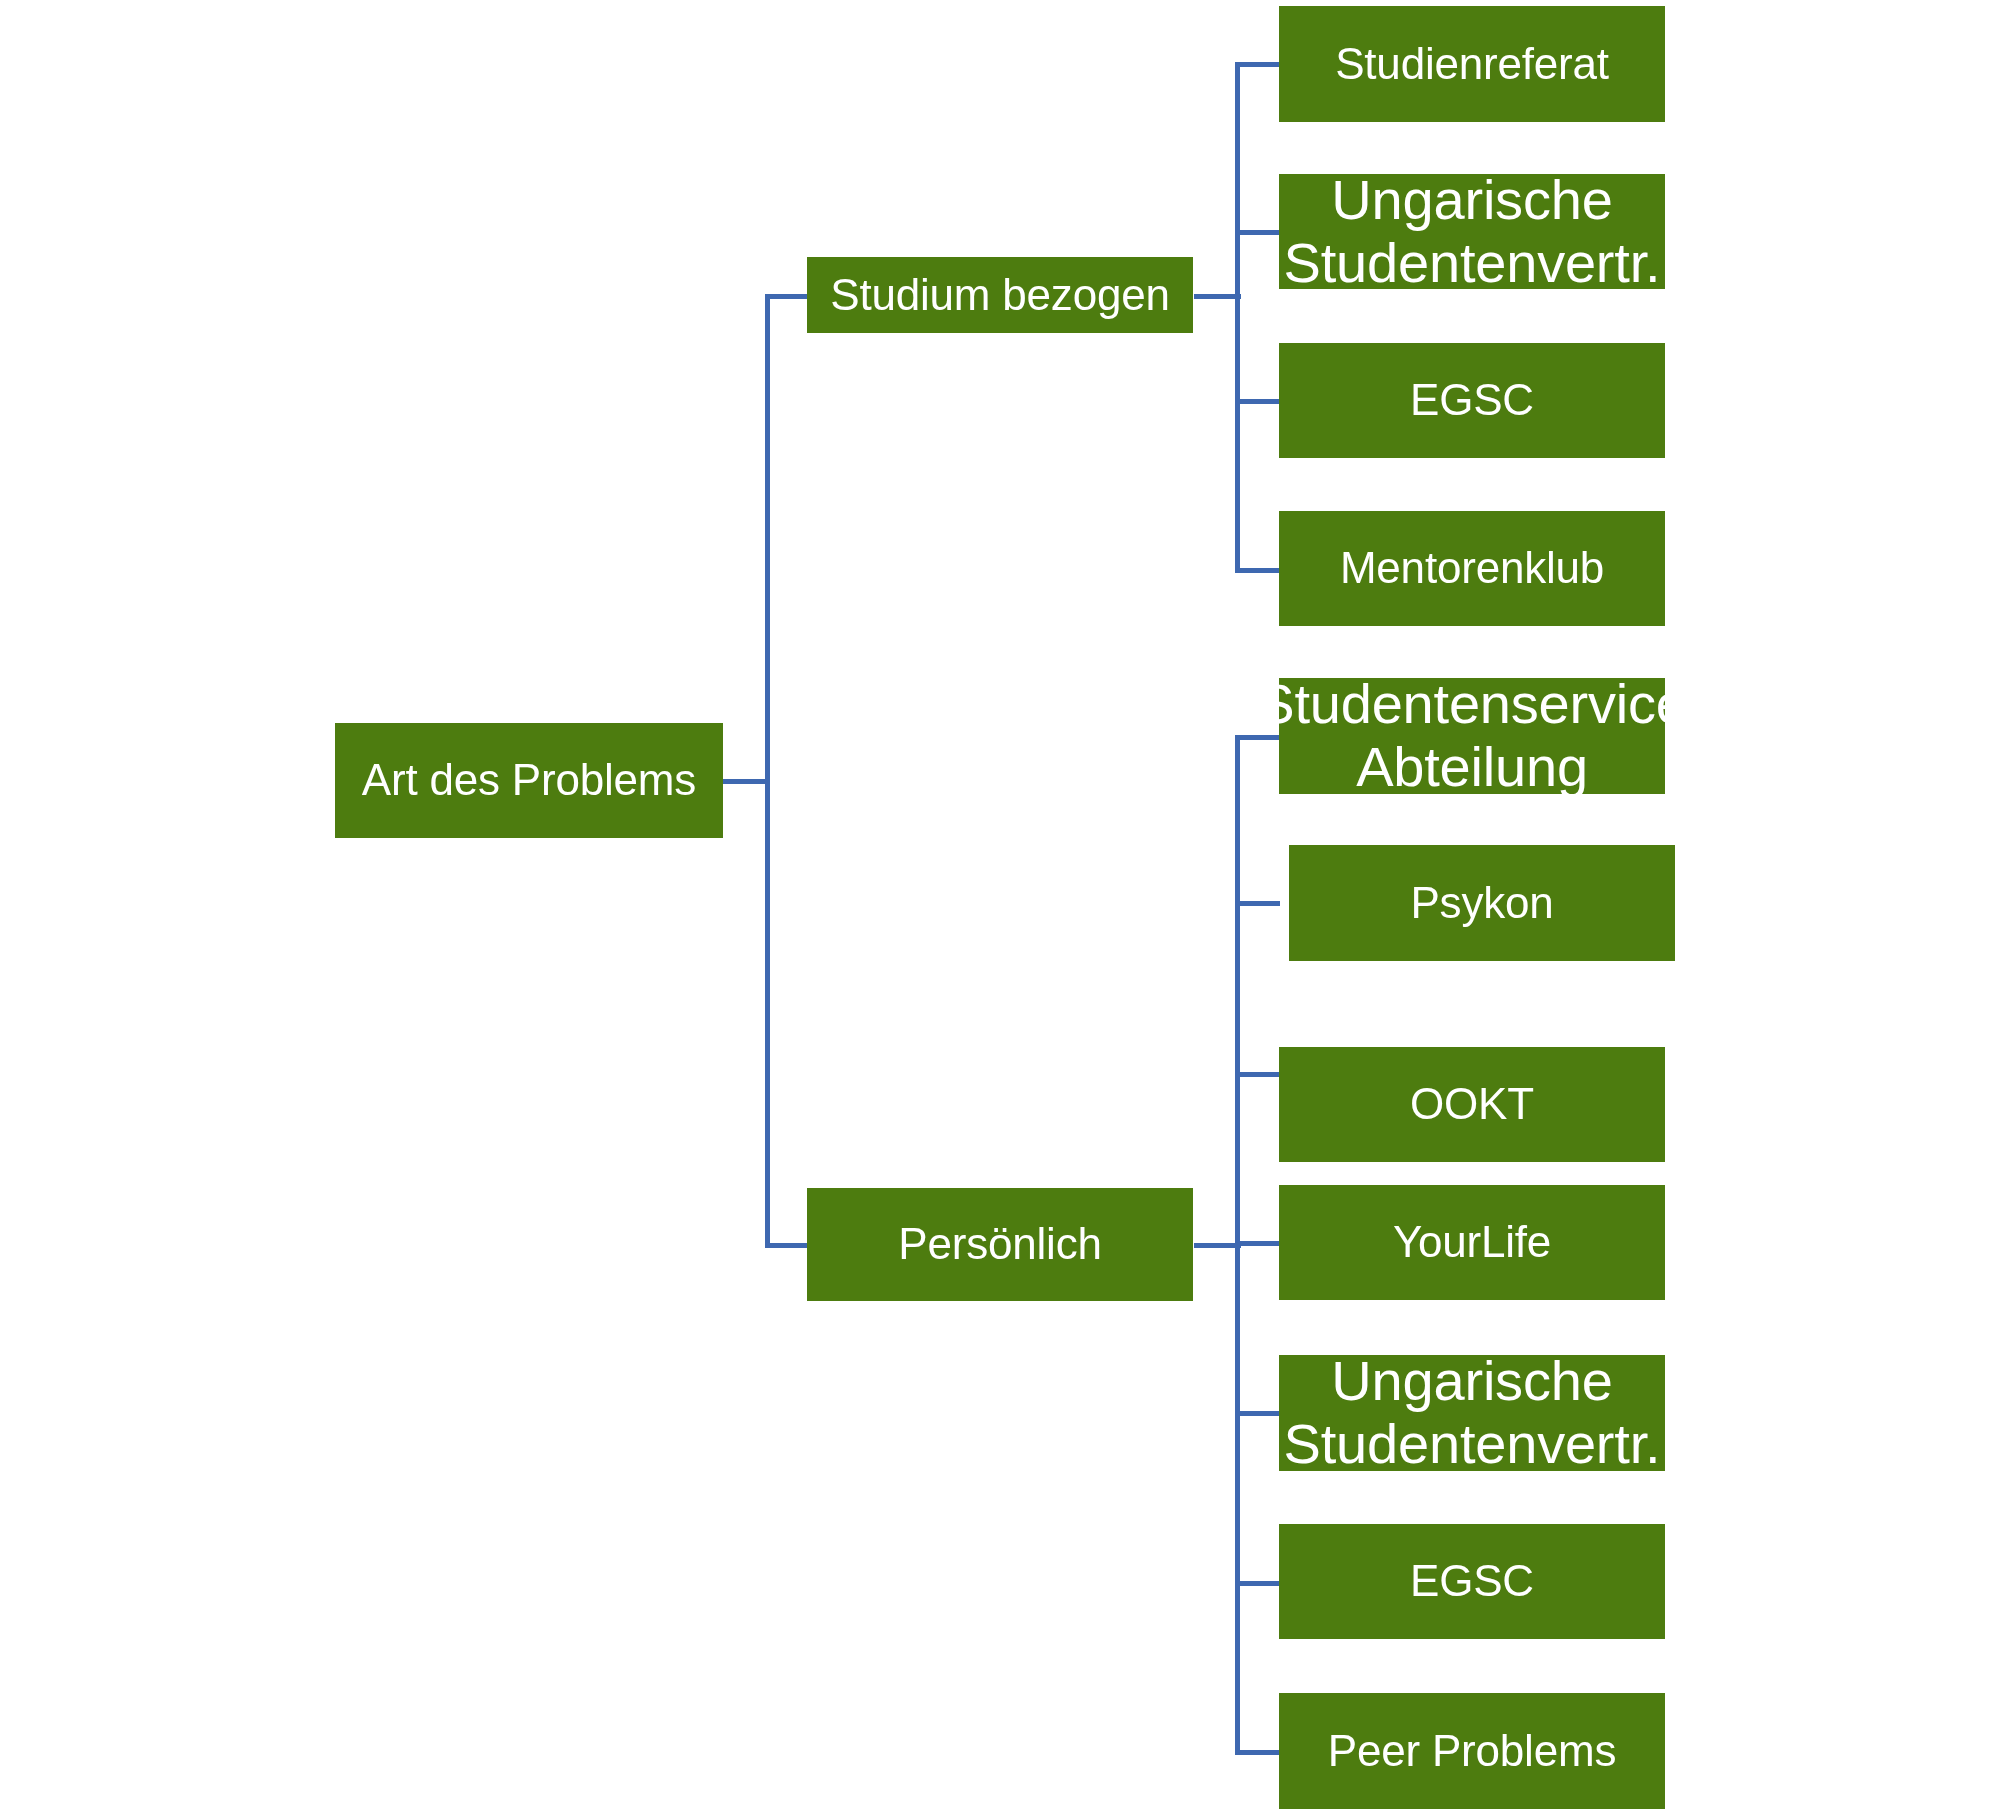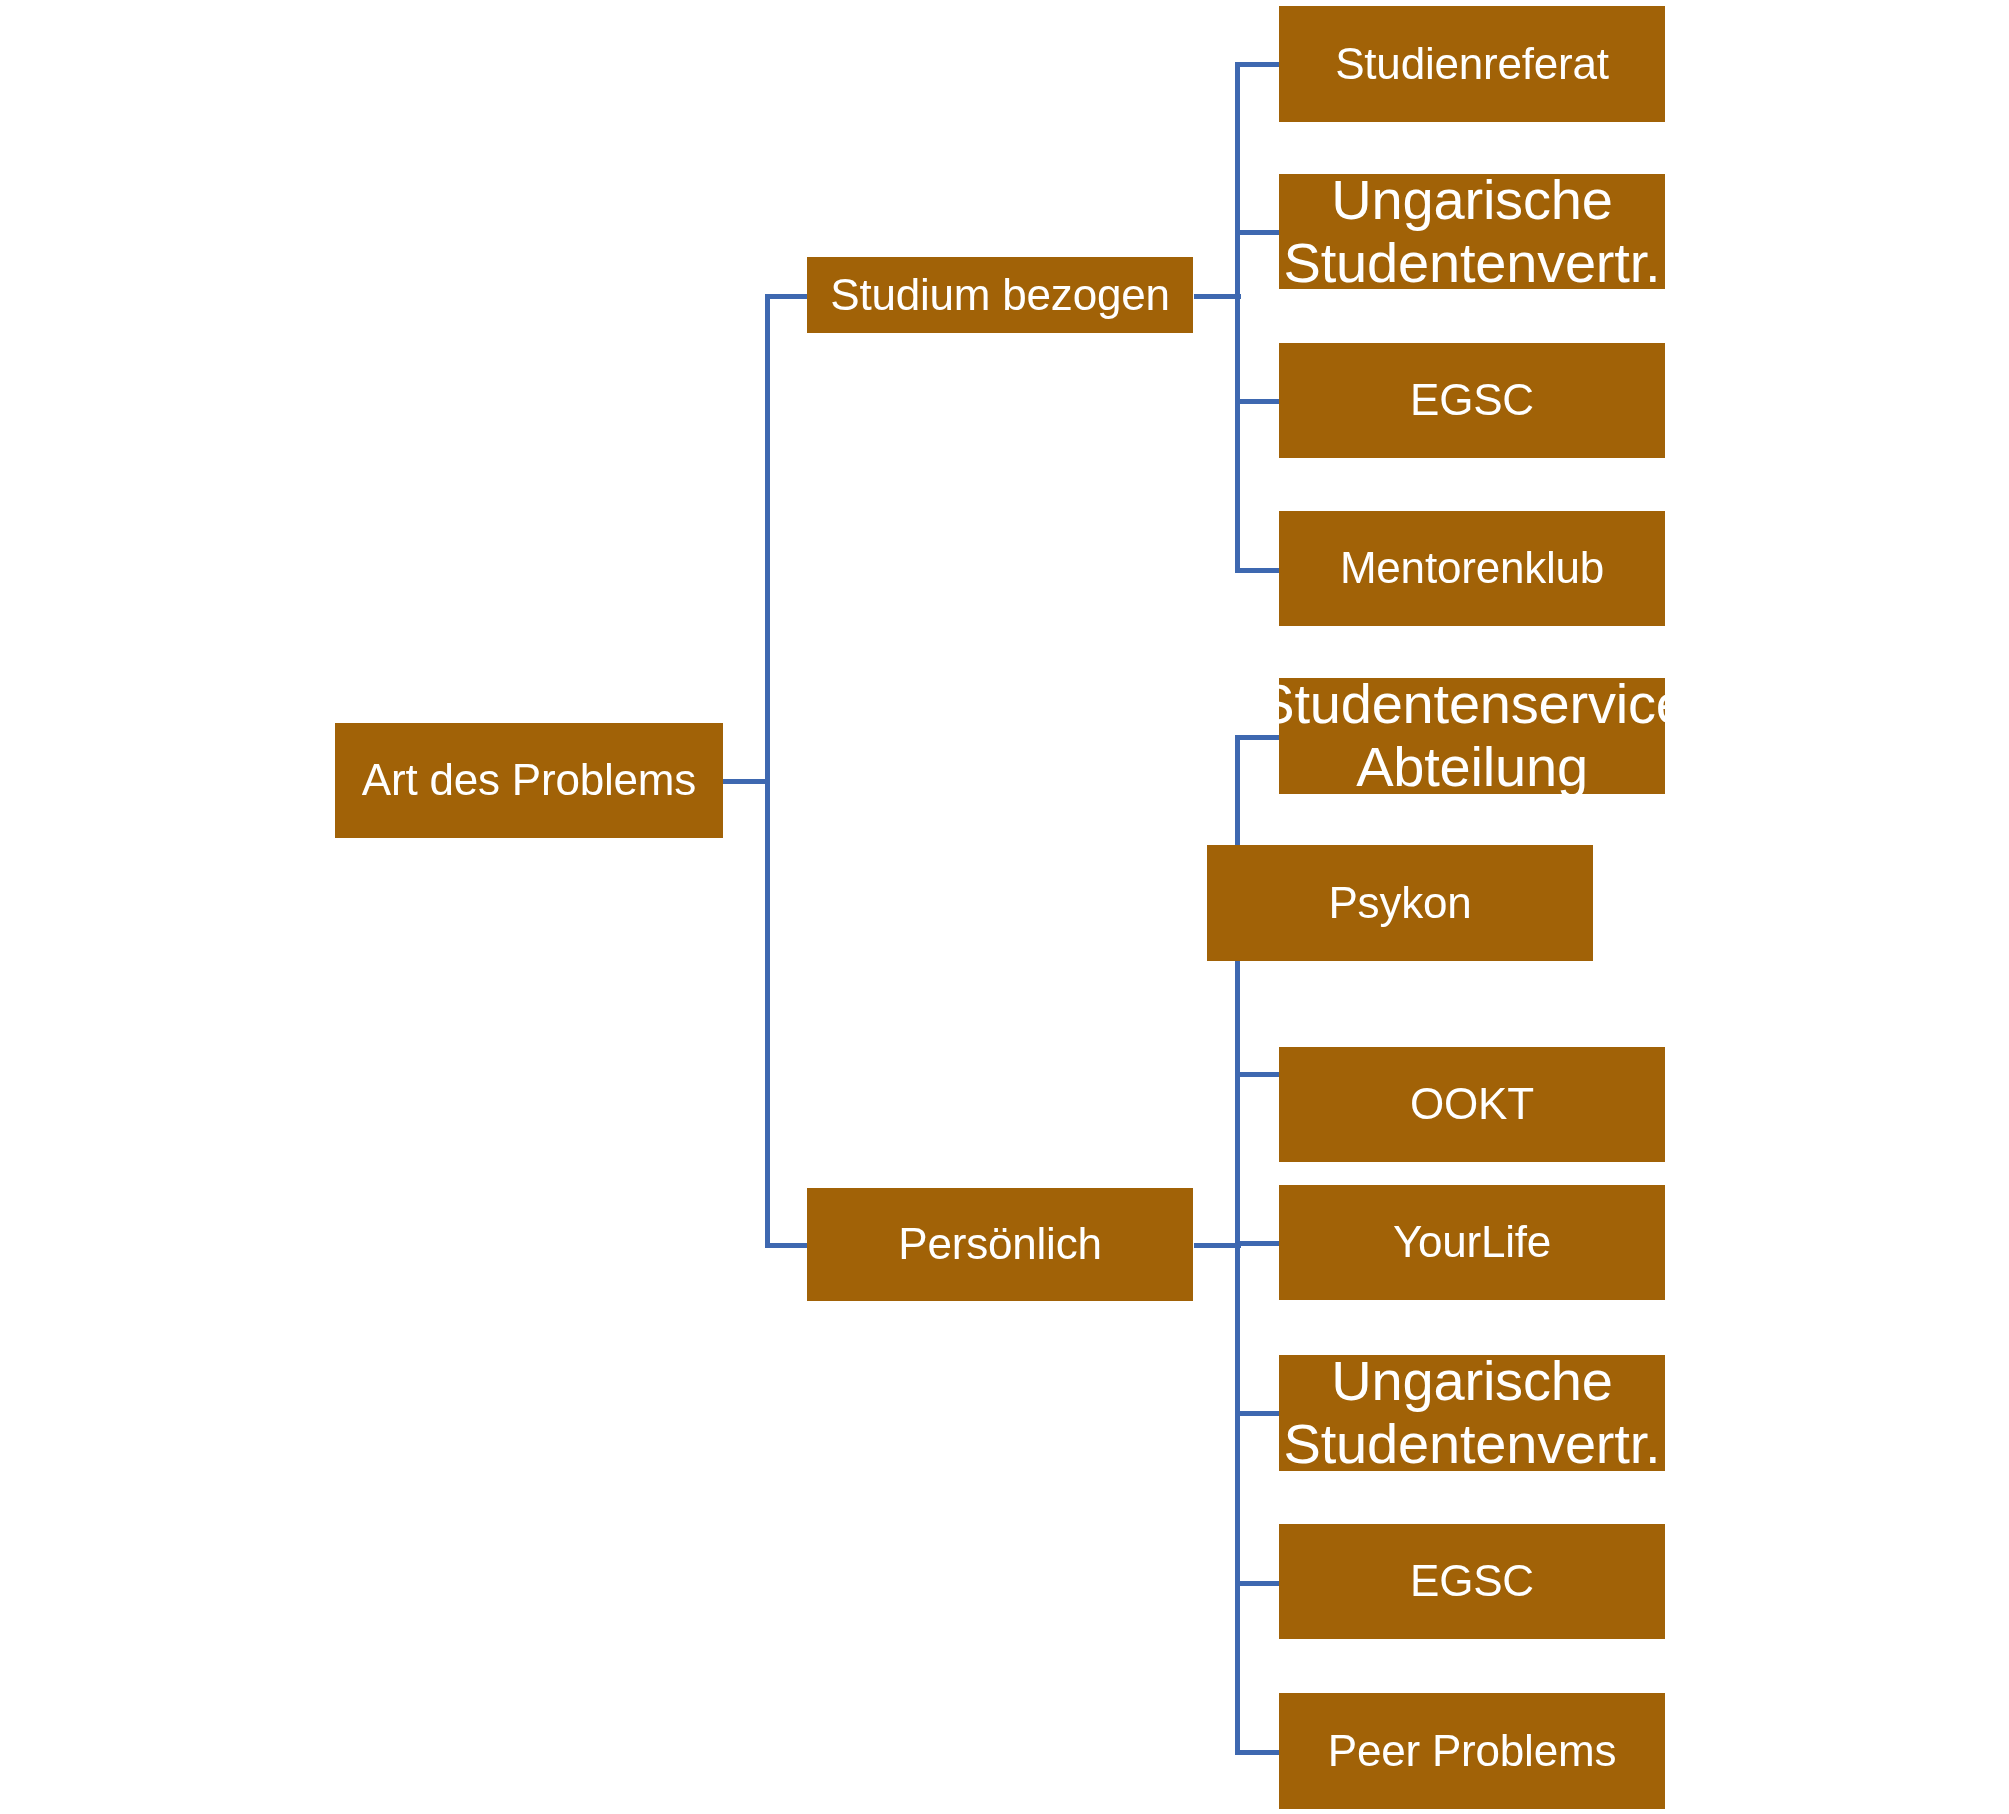--- a/index.html
+++ b/index.html
@@ -12,21 +12,21 @@
   }
   #diagram {
     position: relative;
     width: 2010px;
     height: 1815px;
     background: #ffffff;
     overflow: hidden;
   }
   .node {
     position: absolute;
-    background: #a16207;
+    background: #4d7c0f;
     color: #ffffff;
     display: flex;
     align-items: center;
     justify-content: center;
     text-align: center;
     font-size: 44px;
     line-height: 1.14;
     font-weight: 400;
     letter-spacing: -0.2px;
     box-sizing: border-box;
@@ -85,21 +85,21 @@
   <div class="node two-line" style="left:1279px; top:174px; width:386px; height:115px;">Ungarische
 Studentenvertr.</div>
 
   <div class="node" style="left:1279px; top:343px; width:386px; height:115px;">EGSC</div>
 
   <div class="node" style="left:1279px; top:511px; width:386px; height:115px;">Mentorenklub</div>
 
   <div class="node two-line" style="left:1279px; top:678px; width:386px; height:116px;">Studentenservice
 Abteilung</div>
 
-  <div class="node" style="left:1207px; top:845px; width:386px; height:116px;">Psykon</div>
+  <div class="node" style="left:1289px; top:845px; width:386px; height:116px;">Psykon</div>
 
   <div class="node" style="left:1279px; top:1016px; width:386px; height:115px;margin-top:31px;">OOKT</div>
 
   <div class="node" style="left:1279px; top:1185px; width:386px; height:115px;">YourLife</div>
 
   <div class="node two-line" style="left:1279px; top:1355px; width:386px; height:116px;">Ungarische
 Studentenvertr.</div>
 
   <div class="node" style="left:1279px; top:1524px; width:386px; height:115px;">EGSC</div>
 

